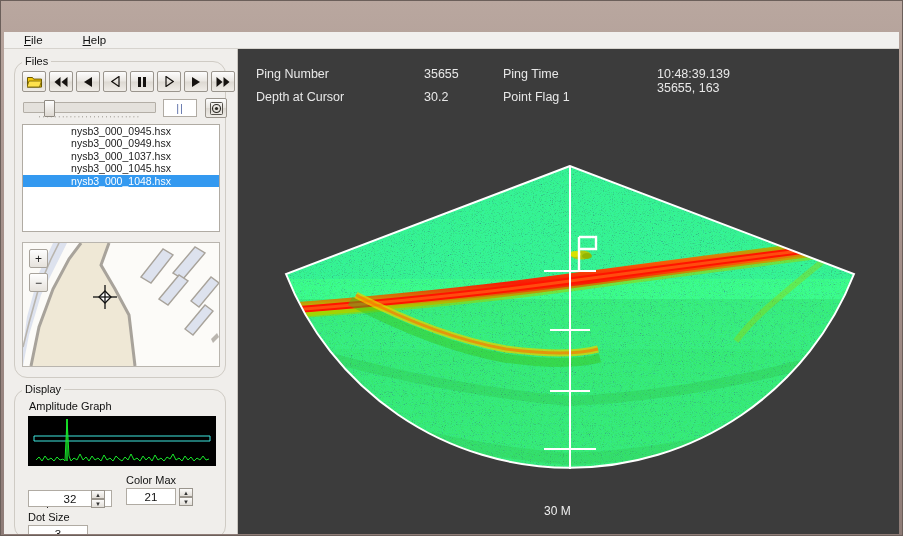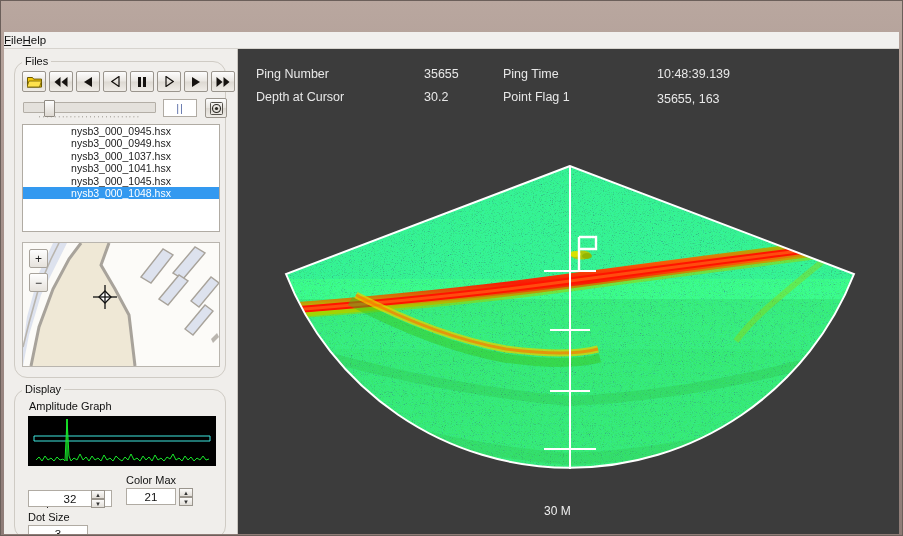--- a/index.html
+++ b/index.html
@@ -47,21 +47,21 @@
   .wbtn .glyph-min{display:block;width:9px;height:2px;background:#12161c;margin-top:6px;}
   .wbtn .glyph-max{display:block;width:9px;height:8px;border:1px solid #12161c;border-top-width:2px;box-sizing:border-box;}
 
   
   .menubar{
     position:absolute;left:3px;top:31px;width:895px;height:17px;
     background:#f1f0ee;border-bottom:1px solid #d6d3ce;
     display:flex;align-items:center;box-sizing:border-box;
   }
   .menu-item{
-    font-size:11.5px;color:#111;padding:1px 0;cursor:default;
+    font-size:11.5px;color:#111;padding:1px 20px;cursor:default;
   }
   .menu-item u{text-decoration:underline;}
 
   
   .client{
     position:absolute;left:3px;top:48px;width:895px;height:485px;
     background:#eceae6;box-sizing:border-box;overflow:hidden;
   }
 
   
@@ -239,21 +239,20 @@
               <circle cx="6.5" cy="6.5" r="4" fill="none" stroke="#2a2823" stroke-width="1.1"></circle>
               <circle cx="6.5" cy="6.5" r="1.6" fill="#2a2823"></circle>
             </svg>
           </div>
 
           <div class="filelist" style="left:7px;top:62px;width:198px;height:108px;">
             <div>
                 <div class="file-row">nysb3_000_0945.hsx</div>
                 <div class="file-row">nysb3_000_0949.hsx</div>
                 <div class="file-row">nysb3_000_1037.hsx</div>
-                <div class="file-row">nysb3_000_1041.hsx</div>
                 <div class="file-row">nysb3_000_1045.hsx</div>
                 <div class="file-row sel">nysb3_000_1048.hsx</div>
               </div>
           </div>
 
           <div class="mapbox" style="left:7px;top:180px;width:198px;height:125px;">
             <svg width="196" height="123" viewBox="0 0 196 123">
               <rect width="196" height="123" fill="#fcfbf8"></rect>
               <path d="M0 108 L18 60 L34 30 L48 8 L40 0 L0 0 Z" fill="#fbfaf7"></path>
               <path d="M8 123 L16 84 L30 46 L46 16 L58 0 L86 0 L78 22 L92 46 L106 72 L112 123 Z" fill="#efe8d6"></path>
@@ -319,21 +318,21 @@
       <div class="viewport">
 
         <div class="hdr-cell" style="left:18px;top:18px;">Ping Number</div>
         <div class="hdr-cell" style="left:186px;top:18px;">35655</div>
         <div class="hdr-cell" style="left:265px;top:18px;">Ping Time</div>
         <div class="hdr-cell" style="left:419px;top:18px;">10:48:39.139</div>
 
         <div class="hdr-cell" style="left:18px;top:41px;">Depth at Cursor</div>
         <div class="hdr-cell" style="left:186px;top:41px;">30.2</div>
         <div class="hdr-cell" style="left:265px;top:41px;">Point Flag 1</div>
-        <div class="hdr-cell" style="left:419px;top:43px;">35655, 163</div>
+        <div class="hdr-cell" style="left:419px;top:32px;">35655, 163</div>
 
         <svg style="position:absolute;left:0;top:0;" width="661" height="485" viewBox="0 0 661 485">
           <defs>
             <clipPath id="fanclip">
               <path d="M332 117
                        L48 225
                        A305 305 0 0 0 616 225
                        Z"></path>
             </clipPath>
             <filter id="grain" x="0" y="0" width="100%" height="100%">

